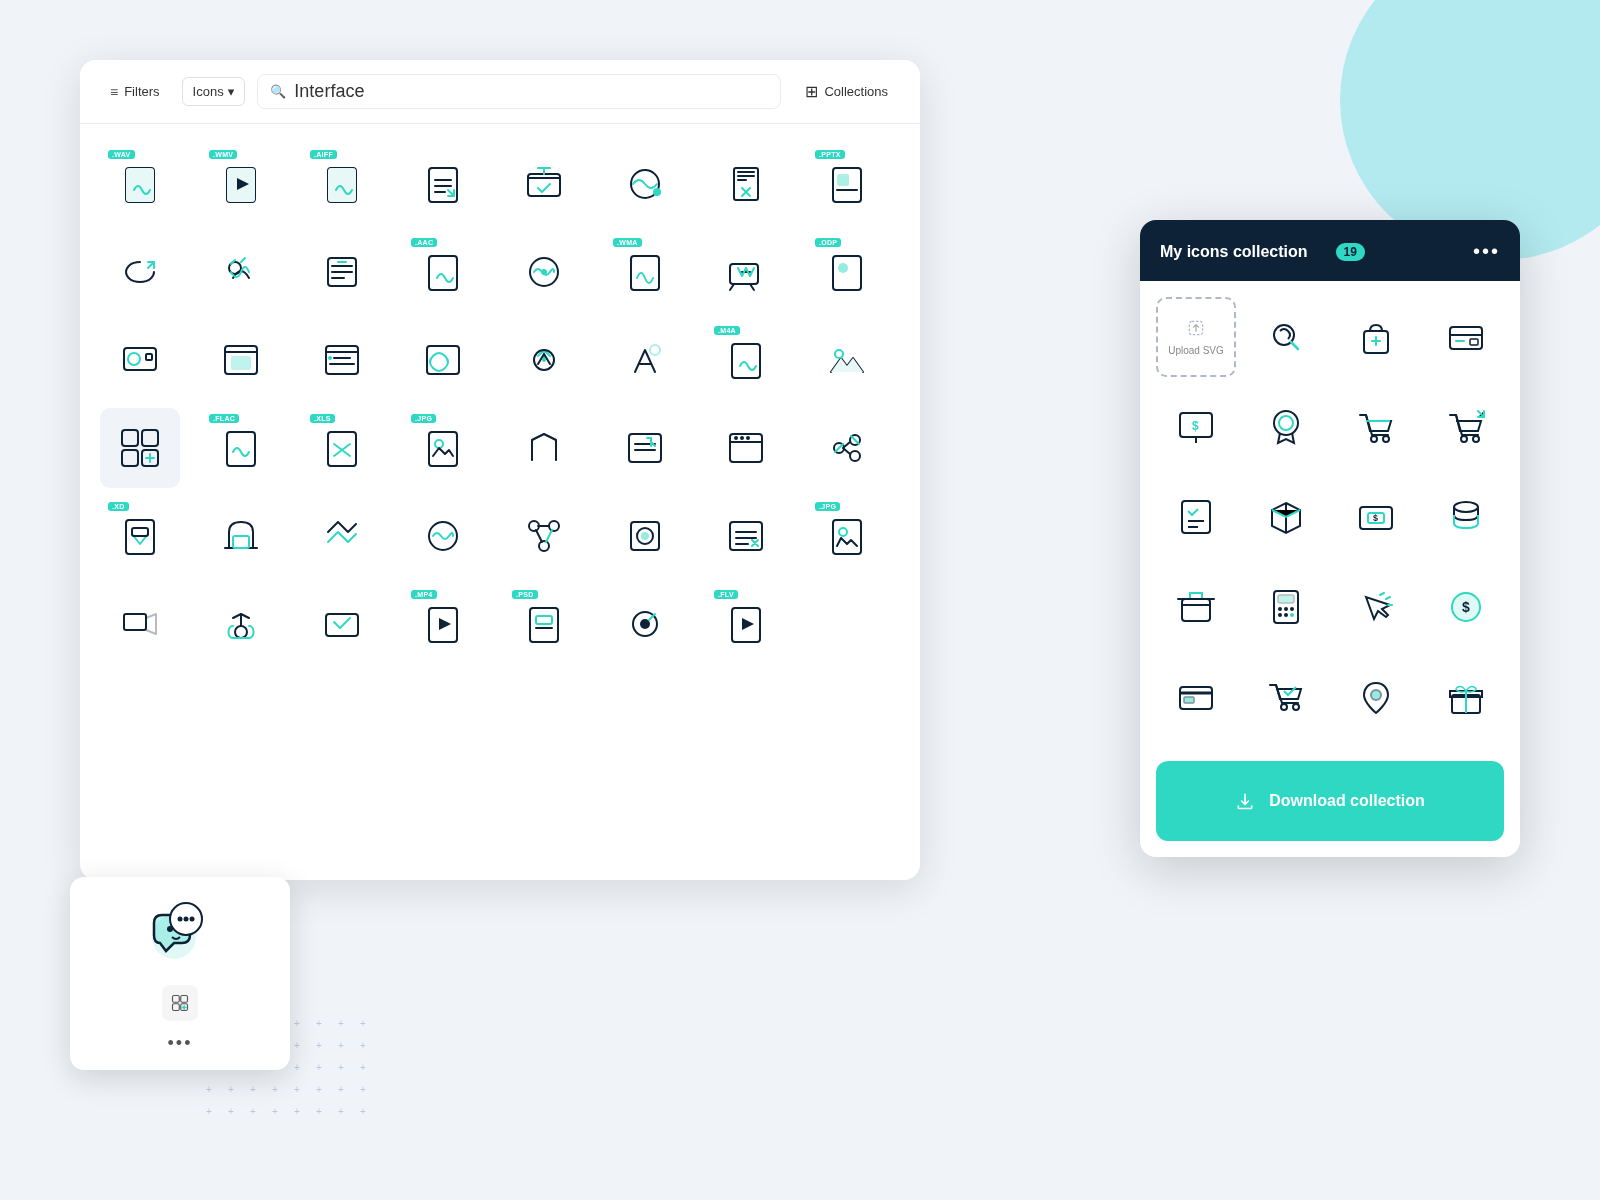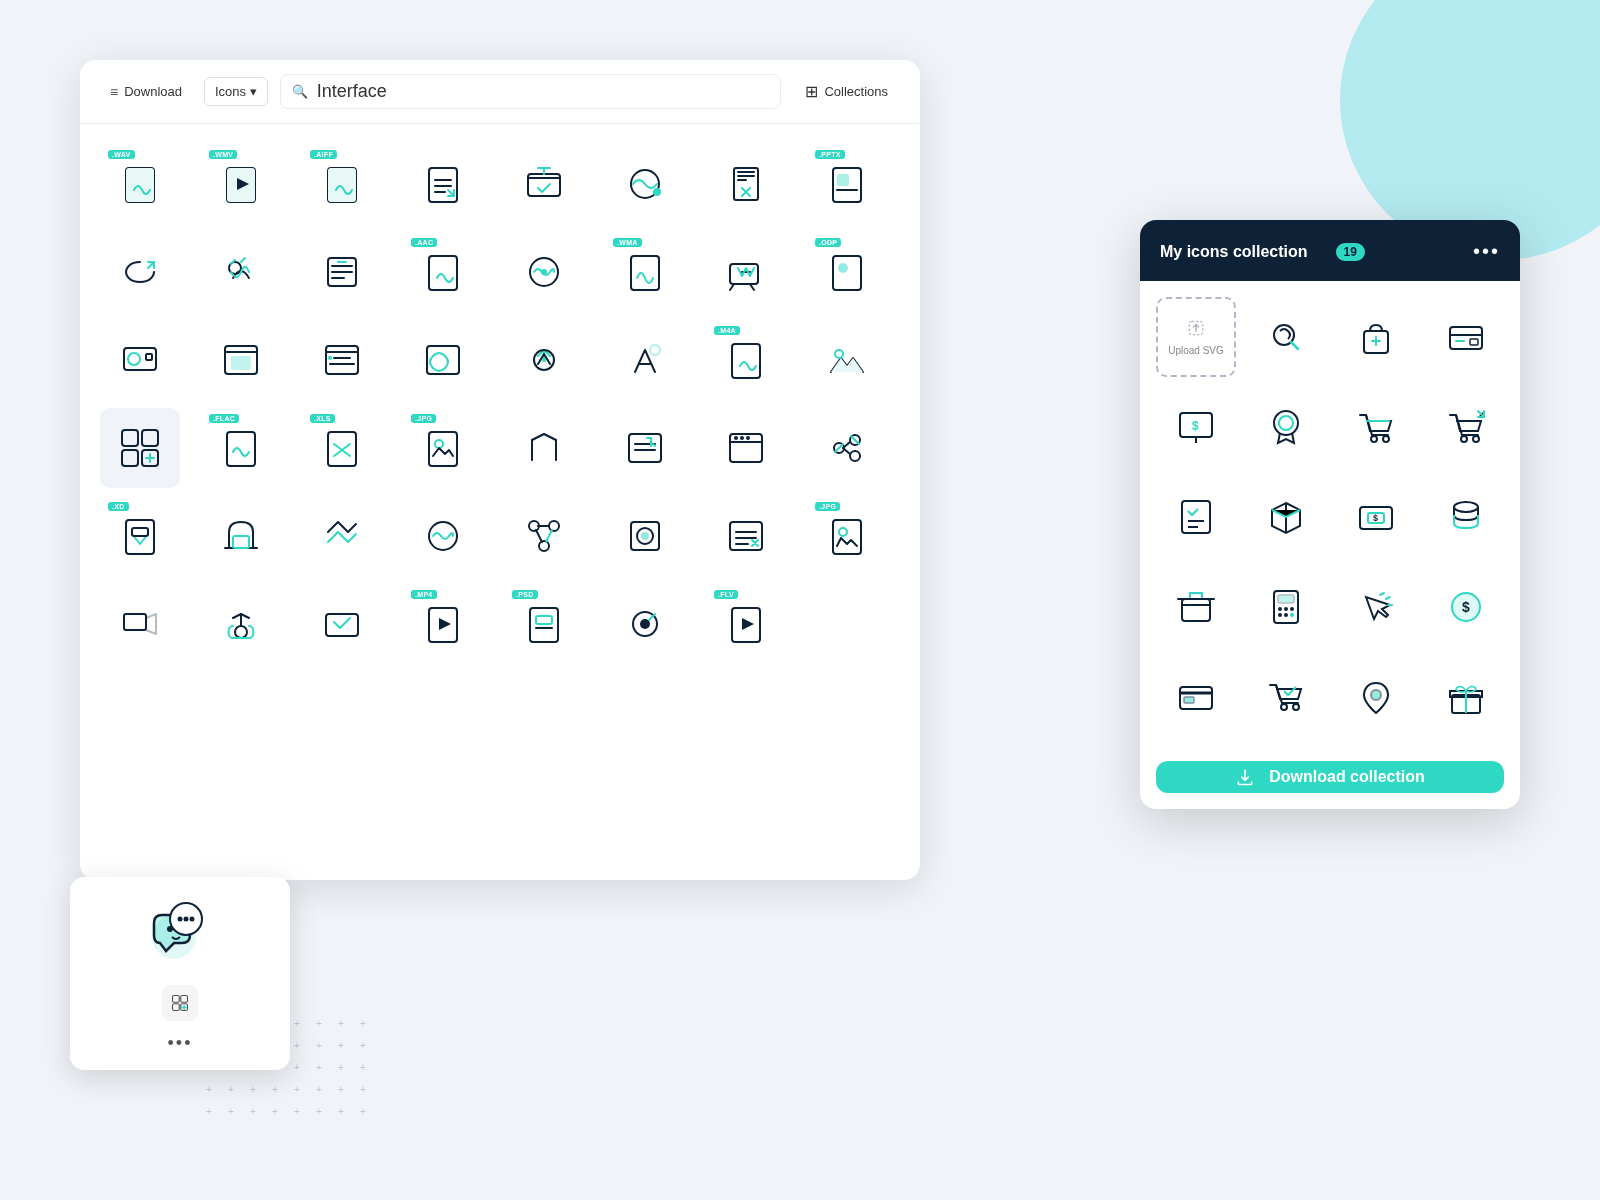--- a/index.html
+++ b/index.html
@@ -270,21 +270,21 @@
       font-size: 11px;
       font-weight: 500;
     }
 
     .download-btn {
       margin: 8px 16px 16px;
       background: #2ed8c3;
       color: white;
       border: none;
       border-radius: 12px;
-      padding: 6px;
+      padding: 30px;
       font-size: 16px;
       font-weight: 600;
       cursor: pointer;
       display: flex;
       align-items: center;
       justify-content: center;
       gap: 14px;
       width: calc(100% - 32px);
       transition: background 0.15s;
     }
@@ -353,21 +353,21 @@
     <span>+</span>
     <span>+</span>
     <span>+</span>
 </div>
 
 <div class="browser-window">
 
   <div class="browser-toolbar">
     <div class="filters-btn">
       <span class="filter-icon">≡</span>
-      <span>Download</span>
+      <span>Filters</span>
     </div>
     <div class="icons-dropdown">
       <span>Icons</span>
       <span>▾</span>
     </div>
     <div class="search-bar">
       <span style="color:#aaa;">🔍</span>
       <span class="search-input-text">Interface</span>
     </div>
     <div class="collections-btn">

